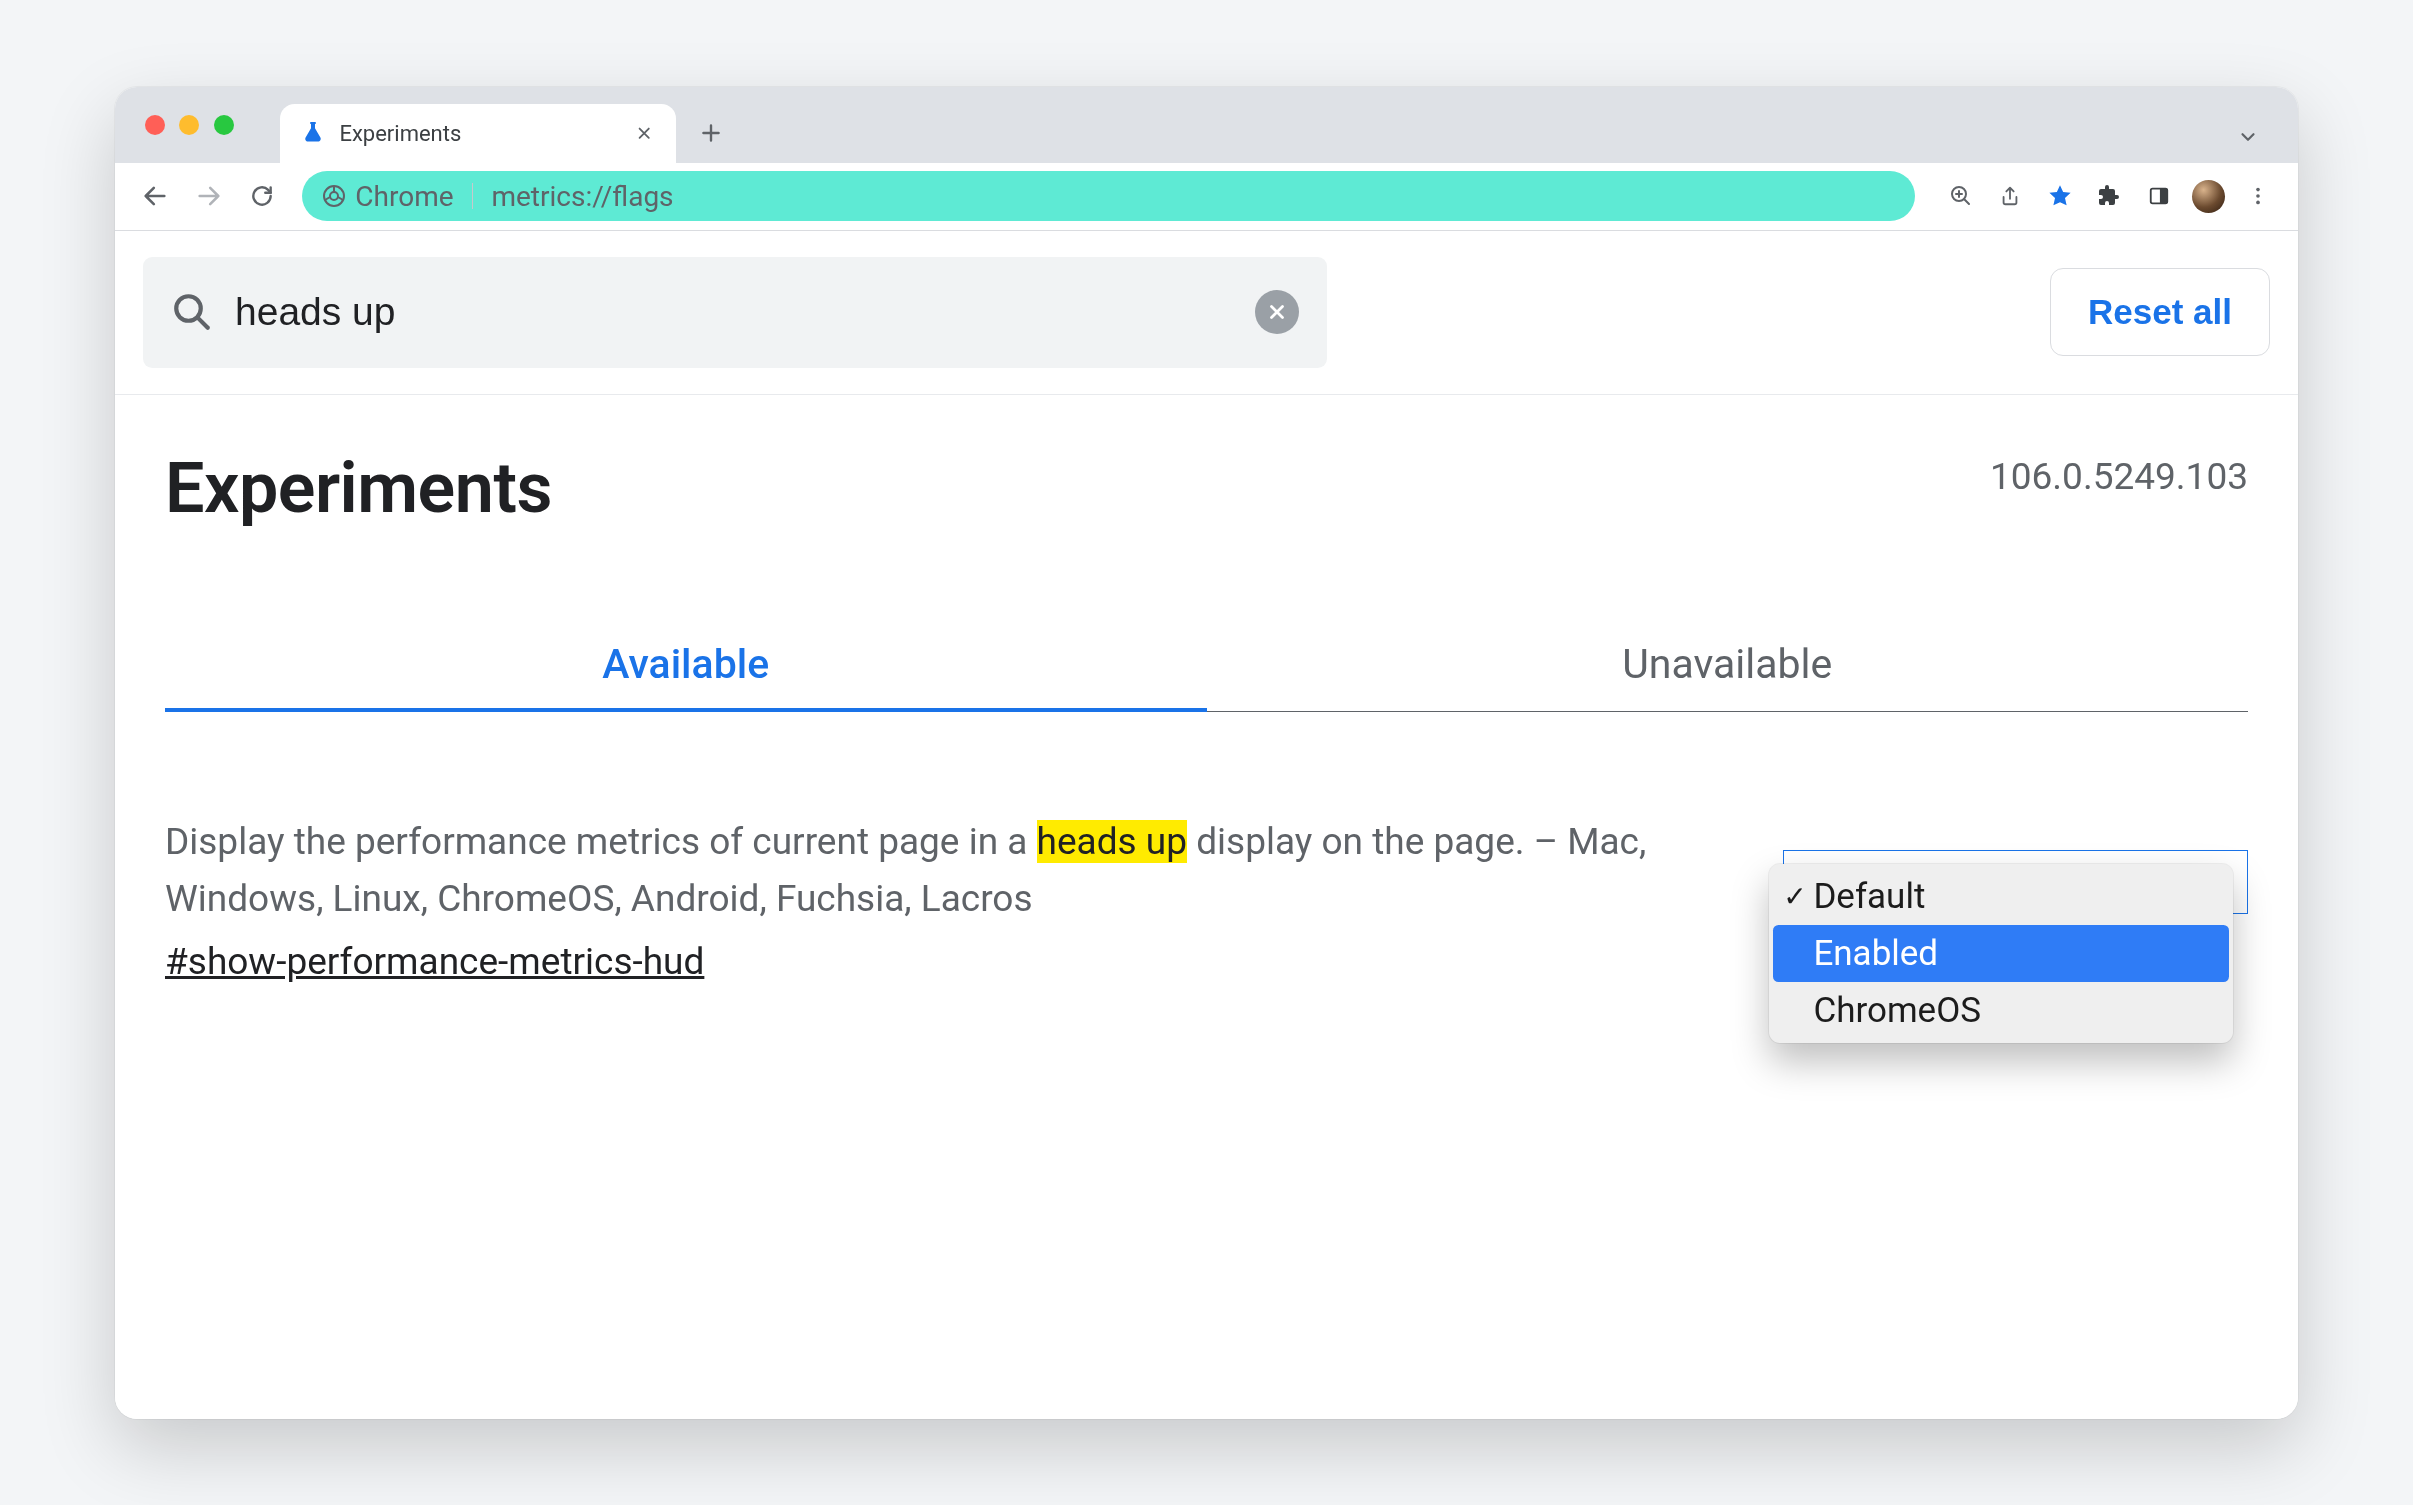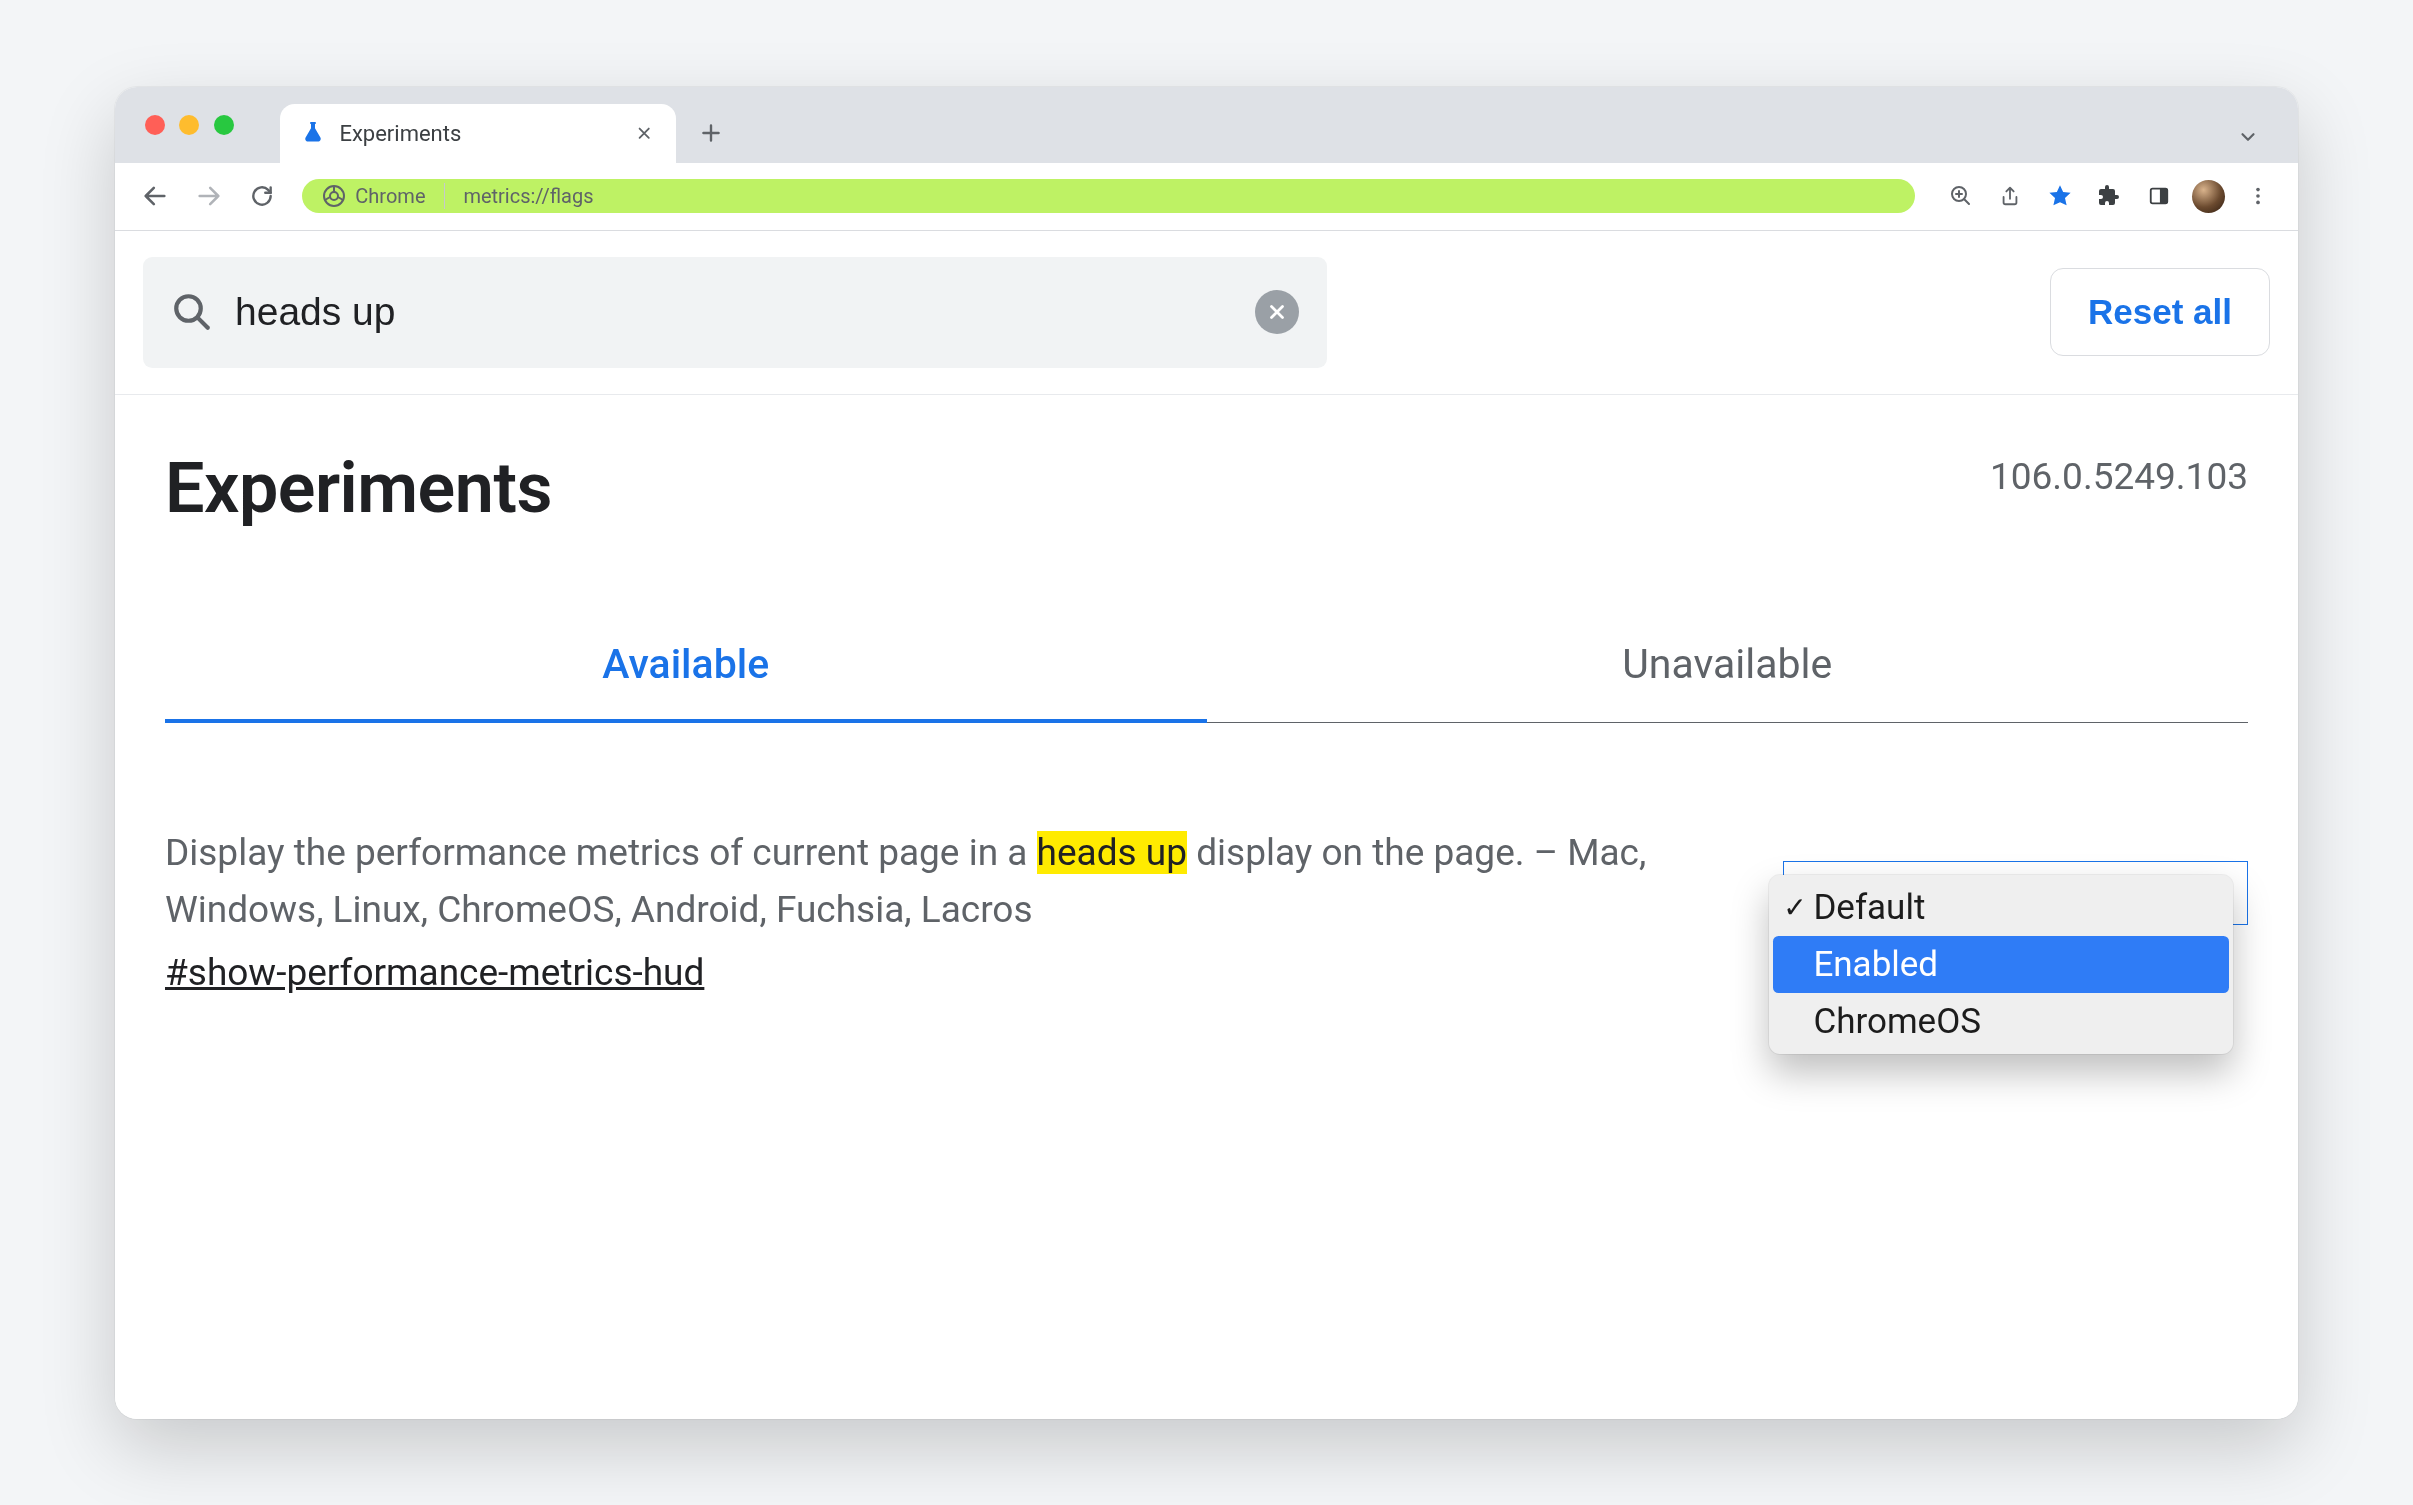--- a/index.html
+++ b/index.html
@@ -98,29 +98,29 @@
   .tbtn {
     width: 44px; height:44px;
     display:flex; align-items:center; justify-content:center;
     color:#5f6368;
     border-radius: 50%;
     cursor:pointer;
   }
   .tbtn.disabled { color:#b0b3b8; }
   .omnibox {
     flex:1;
-    height: 34px;
-    background:#bef264;
+    height: 50px;
+    background:#5eead4;
     border-radius: 25px;
     display:flex;
     align-items:center;
     padding: 0 20px;
     gap: 13px;
     color:#5f6368;
-    font-size: 20px;
+    font-size: 28px;
     margin: 0 9.2px;
   }
   .omnibox .chrome-chip {
     display:flex; align-items:center; gap:9.2px;
     color:#5f6368;
   }
   .omnibox .sep {
     width:0.9px; height:26px; background:#c7c9cc;
     margin: 0 5.5px;
   }
@@ -205,21 +205,21 @@
     align-self: flex-start;
     margin-top: 8px;
   }
   .tabs-row {
     display:flex;
   }
   .ptab {
     flex:1;
     text-align:center;
     font-size: 41px;
-    padding-bottom: 31px;
+    padding-bottom: 20px;
     cursor:pointer;
     color:#5f6368;
   }
   .ptab.active {
     color:#1a73e8;
     border-bottom: 4.6px solid #1a73e8;
     font-weight: 500;
   }
   .ptab.inactive {
     border-bottom: 1.8px solid #5f6368;

